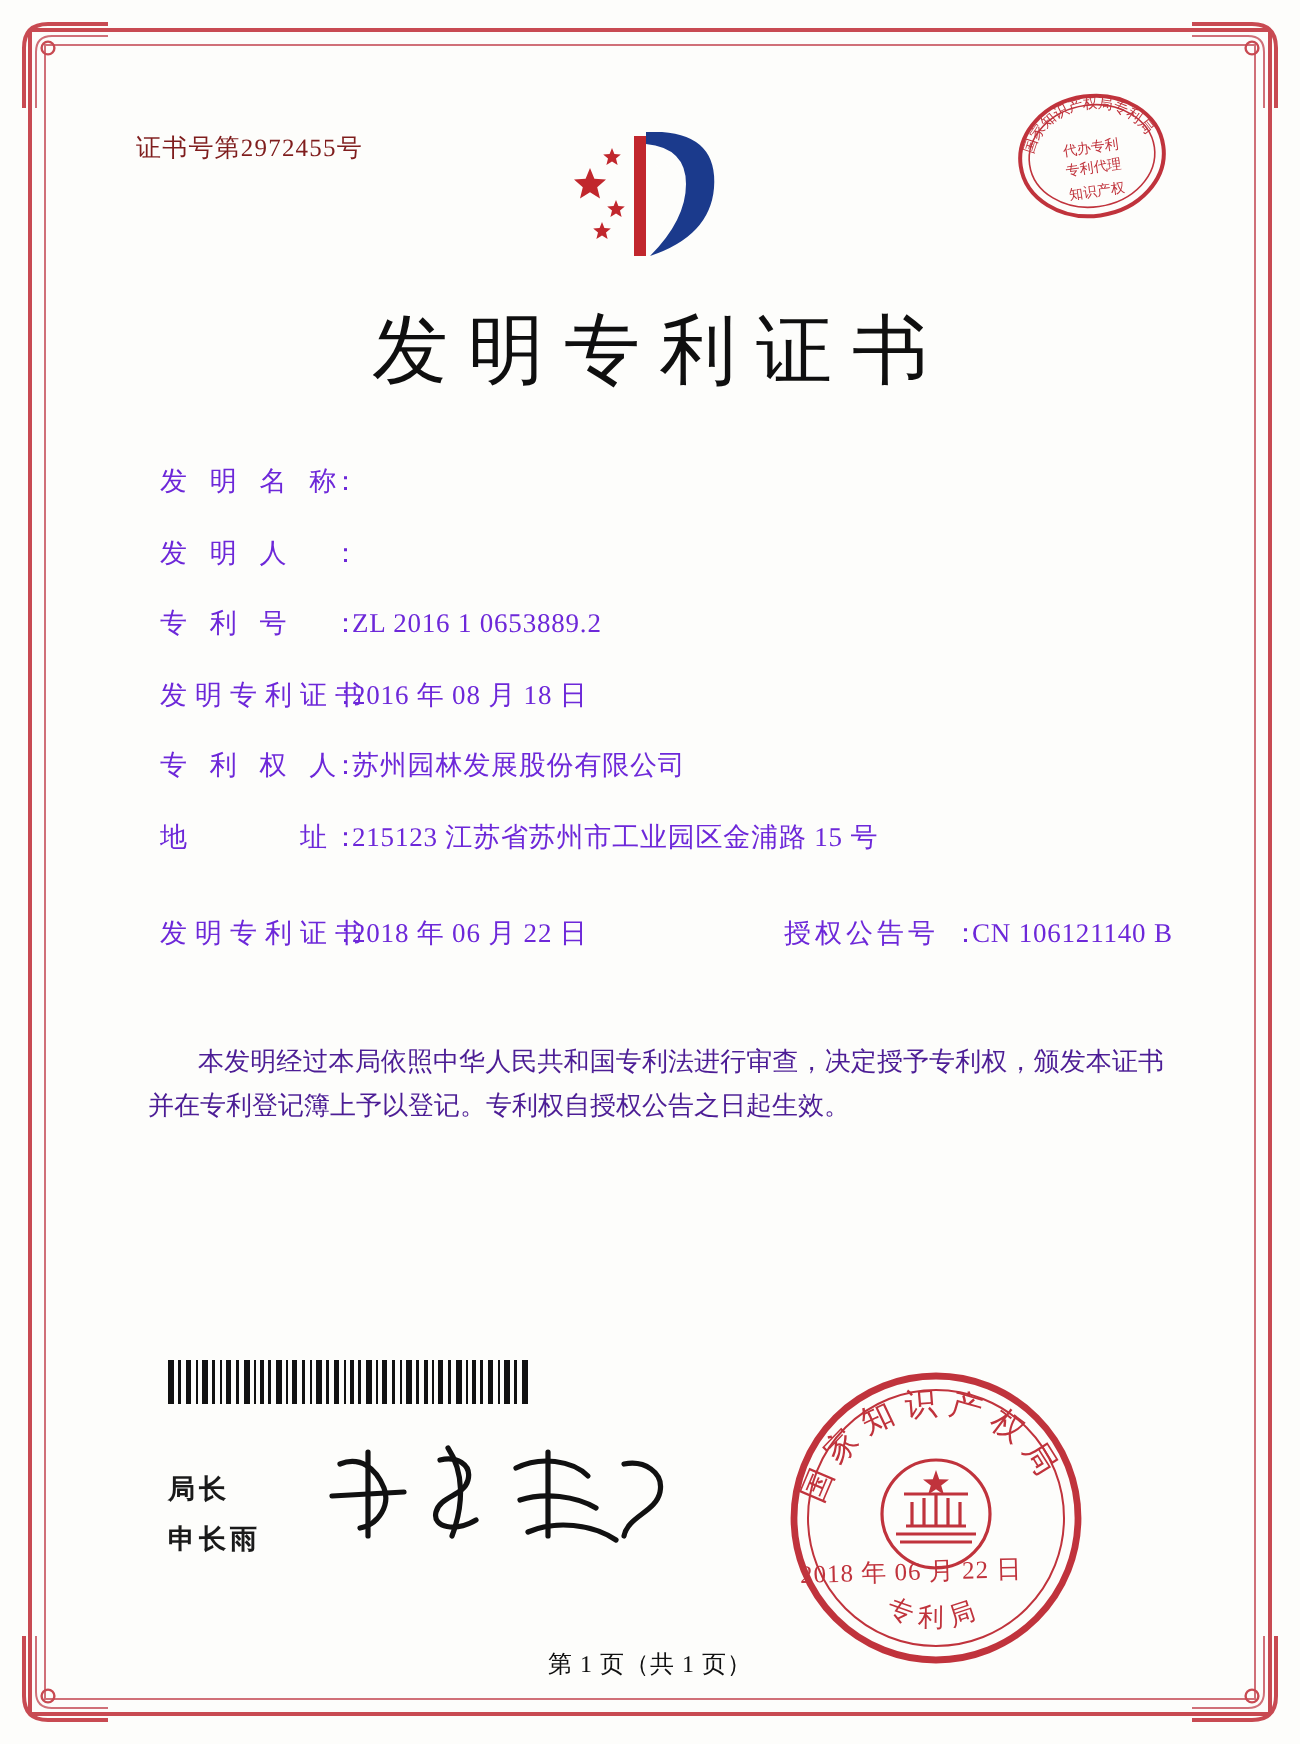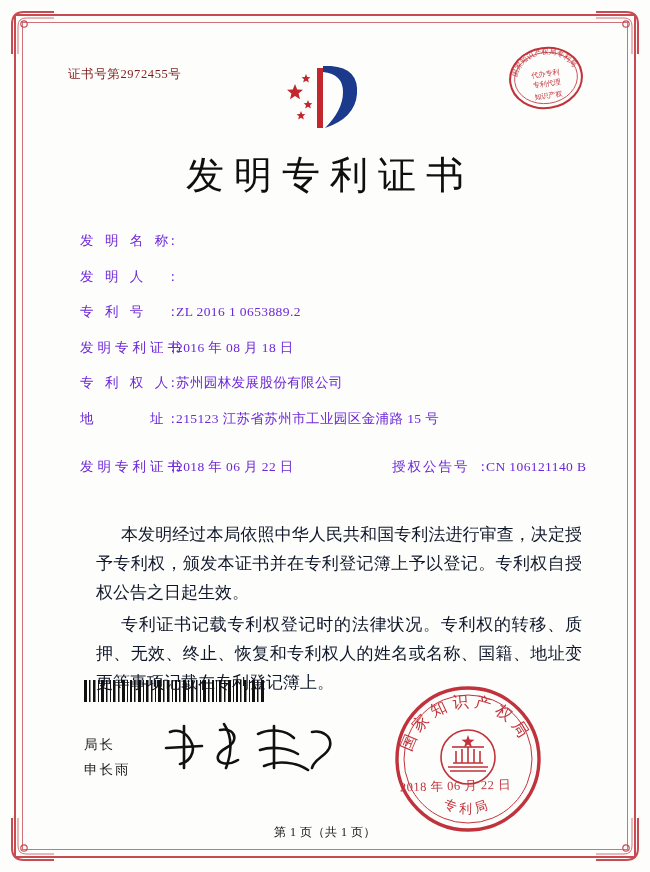--- a/index.html
+++ b/index.html
@@ -128,27 +128,27 @@
     width: 84px;
     flex: none;
     letter-spacing: 2px;
     white-space: nowrap;
     margin-top: 13px;
   }
 
   
   .body-text {
     position: absolute;
-    left: 96px;
+    left: 74px;
     right: 68px;
     top: 520px;
-    font-size: 17px;
+    font-size: 13px;
     line-height: 1.72;
     text-align: justify;
-    color: #0f172a;
+    color: #4c1d95;
   }
   .body-text p {
     margin: 0 0 2px 0;
     text-indent: 25px;
   }
 
   
   .barcode {
     position: absolute;
     left: 84px;
@@ -158,20 +158,21 @@
   }
 
   
   .sig-block {
     position: absolute;
     left: 84px;
     top: 733px;
     font-size: 13.5px;
     line-height: 1.85;
     letter-spacing: 2px;
+    font-weight: bold;
   }
   .signature-script {
     position: absolute;
     left: 162px;
     top: 718px;
     width: 180px;
     height: 62px;
   }
 
   
@@ -318,21 +319,20 @@
       <span class="field-value">2018 年 06 月 22 日</span>
       <span class="field-label2">授权公告号</span>
       <span class="field-colon">：</span>
       <span class="field-value">CN 106121140 B</span>
     </div>
 
   </div>
 
   <div class="body-text">
     <p>本发明经过本局依照中华人民共和国专利法进行审查，决定授予专利权，颁发本证书并在专利登记簿上予以登记。专利权自授权公告之日起生效。</p>
-    <p>专利证书记载专利权登记时的法律状况。专利权的转移、质押、无效、终止、恢复和专利权人的姓名或名称、国籍、地址变更等事项记载在专利登记簿上。</p>
   </div>
 
   <div class="barcode">
     <svg viewBox="0 0 180 22" width="180" height="22" preserveAspectRatio="none">
       <g fill="#111">
         <rect x="0" y="0" width="3" height="22"></rect>
           <rect x="5" y="0" width="1.5" height="22"></rect>
         <rect x="9" y="0" width="2.5" height="22"></rect>
           <rect x="14" y="0" width="1" height="22"></rect>
         <rect x="17" y="0" width="3" height="22"></rect>

